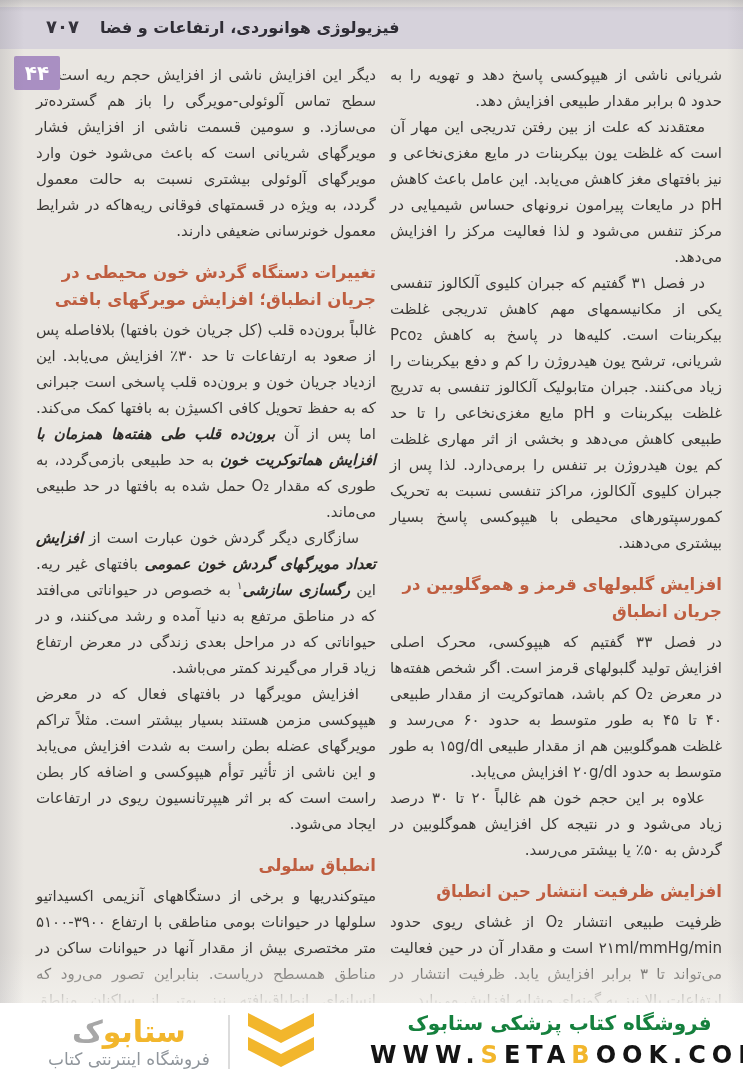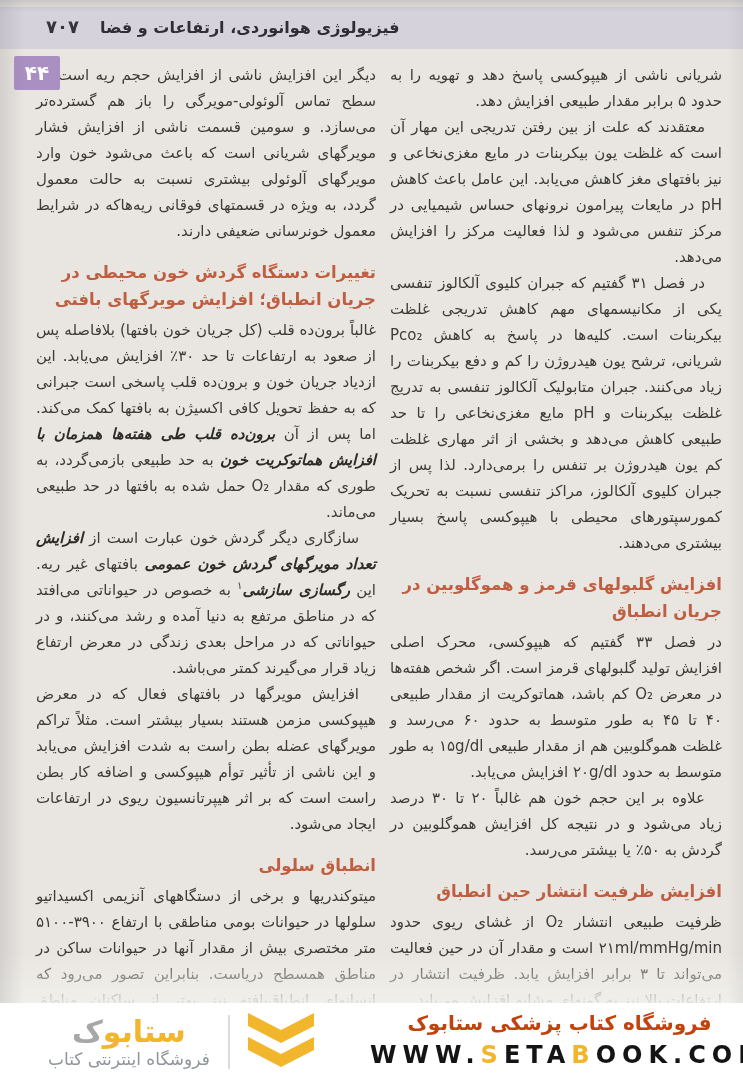--- a/index.html
+++ b/index.html
@@ -63,21 +63,21 @@
   .wordmark-block{display:flex;flex-direction:column;align-items:center;}
   .wordmark{
     direction:rtl;font-size:30px;font-weight:bold;line-height:32px;
     color:#f2b62c;letter-spacing:1px;
   }
   .wordmark .wm-last{color:#a7a7a7;}
   .tagline{direction:rtl;font-size:17px;color:#8f959b;margin-top:1px;}
   .logo-divider{width:2px;height:54px;background:#dcdcdc;}
   .store-line{
     position:absolute;left:390px;right:14px;top:8px;text-align:center;
-    direction:rtl;font-size:20px;font-weight:bold;color:#c2410c;
+    direction:rtl;font-size:20px;font-weight:bold;color:#15803d;
   }
   .url-line{
     position:absolute;left:370px;right:8px;top:38px;text-align:center;
     font-size:24px;font-weight:bold;color:#141414;letter-spacing:6px;white-space:nowrap;
   }
   .gold{color:#f2b62c;}
 </style>
 </head>
 <body>
 

